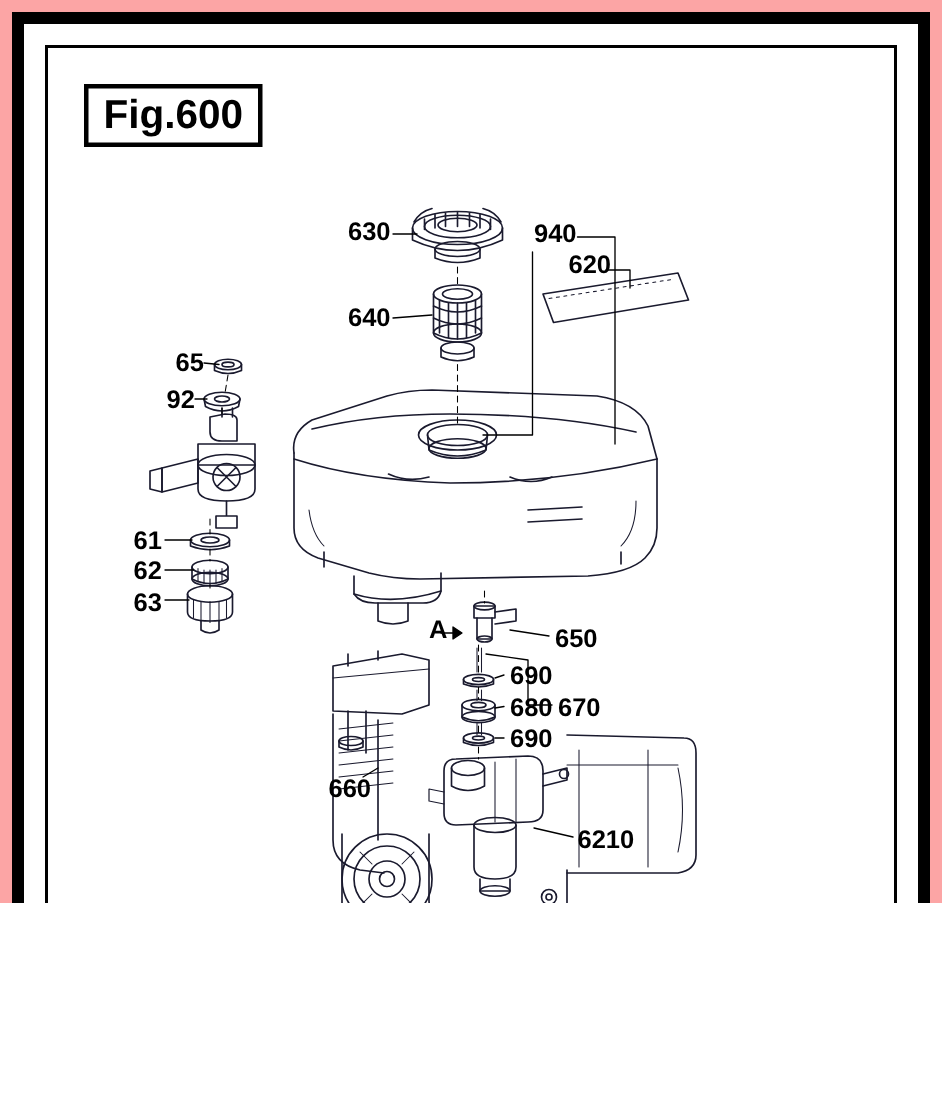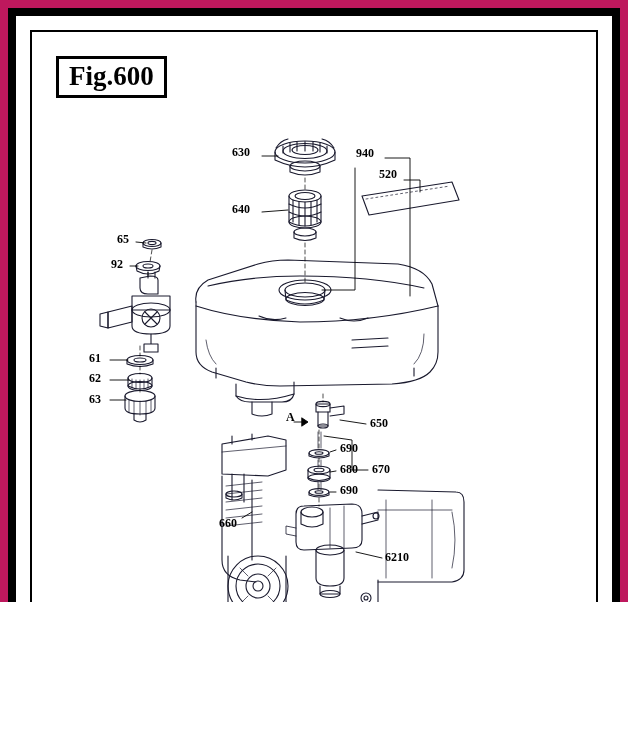--- a/index.html
+++ b/index.html
@@ -4,23 +4,23 @@
 <style>
   html, body {
     margin: 0;
     padding: 0;
     background: #ffffff;
   }
   #page {
     position: relative;
     width: 628px;
     height: 602px;
-    background: #be185d;
+    background: #fca5a5;
     overflow: hidden;
-    font-family: Liberation Serif, serif;
+    font-family: Liberation Sans, sans-serif;
   }
   
   .frame-outer {
     position: absolute;
     left: 8px;
     top: 8px;
     width: 612px;
     height: 722px;
     border: 8px solid #000000;
     box-sizing: border-box;
@@ -63,21 +63,21 @@
     font-weight: bold;
     color: #000000;
     display: flex;
     align-items: center;
     justify-content: center;
     letter-spacing: 0px;
   }
   
   .label {
     position: absolute;
-    font-size: 12px;
+    font-size: 17px;
     font-weight: bold;
     color: #000000;
     white-space: nowrap;
     line-height: 1;
   }
   svg.art {
     position: absolute;
     left: 0;
     top: 0;
     width: 628px;
@@ -341,21 +341,21 @@
         <path d="M140 366 L140 374"></path>
         <path d="M140 390 L140 392"></path>
         <path d="M152 250 L150 262"></path>
         <path d="M148 272 L148 276"></path>
       </g>
     </g>
   </svg>
 
   <div class="label" style="left:232px; top:146px;">630</div>
   <div class="label" style="left:356px; top:147px;">940</div>
-  <div class="label" style="left:379px; top:168px;">520</div>
+  <div class="label" style="left:379px; top:168px;">620</div>
   <div class="label" style="left:232px; top:203px;">640</div>
   <div class="label" style="left:117px; top:233px;">65</div>
   <div class="label" style="left:111px; top:258px;">92</div>
   <div class="label" style="left:89px;  top:352px;text-align:right;">61</div>
   <div class="label" style="left:89px;  top:372px;">62</div>
   <div class="label" style="left:89px;  top:393px;">63</div>
   <div class="label" style="left:370px; top:417px;">650</div>
   <div class="label" style="left:340px; top:442px;">690</div>
   <div class="label" style="left:340px; top:463px;">680</div>
   <div class="label" style="left:372px; top:463px;">670</div>

